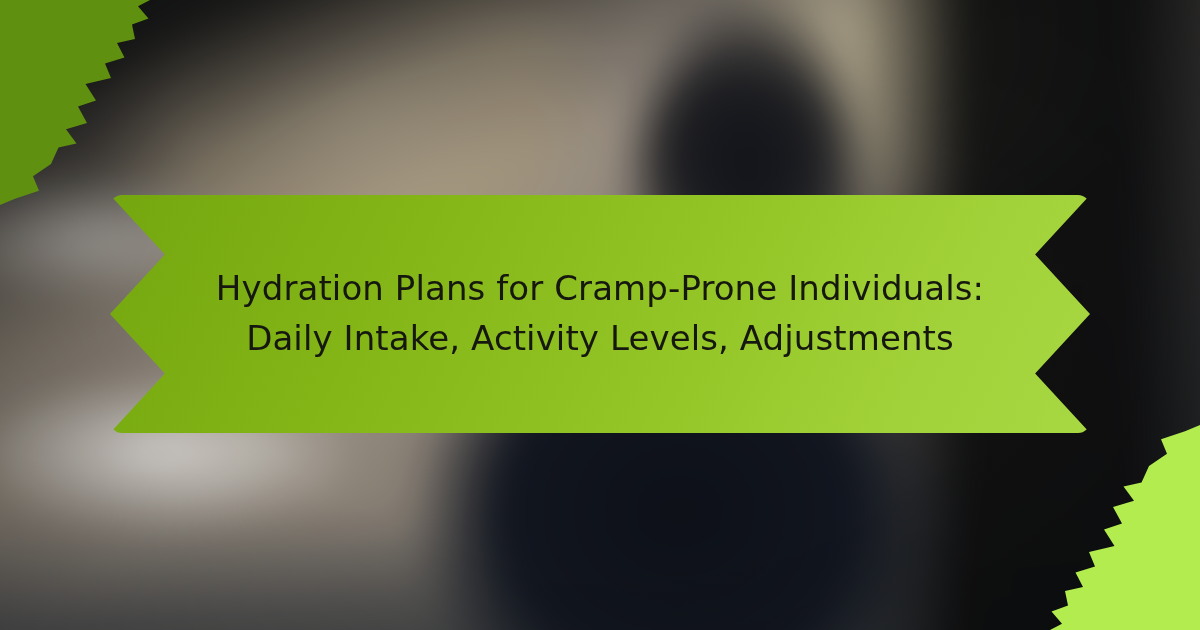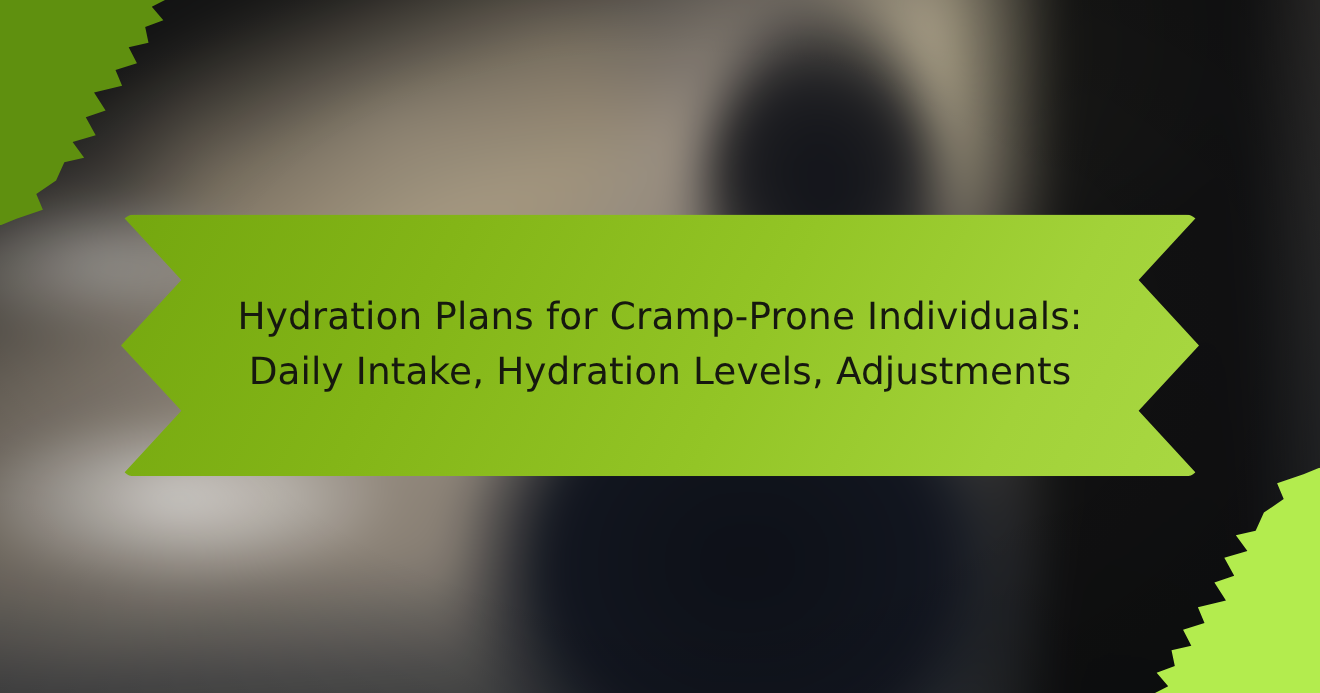--- a/index.html
+++ b/index.html
@@ -155,17 +155,17 @@
   <div class="bg"></div>
   <div class="bg-vignette"></div>
 
   <div class="corner-deco corner-tl"></div>
   <div class="corner-deco corner-br"></div>
 
   <div class="banner-wrap">
     <div class="banner"></div>
     <div class="banner-inner">
       <div class="title-line">Hydration Plans for Cramp-Prone Individuals:</div>
-      <div class="title-line">Daily Intake, Hydration Levels, Adjustments</div>
+      <div class="title-line">Daily Intake, Activity Levels, Adjustments</div>
     </div>
   </div>
 
 </div>
 
 </body></html>

